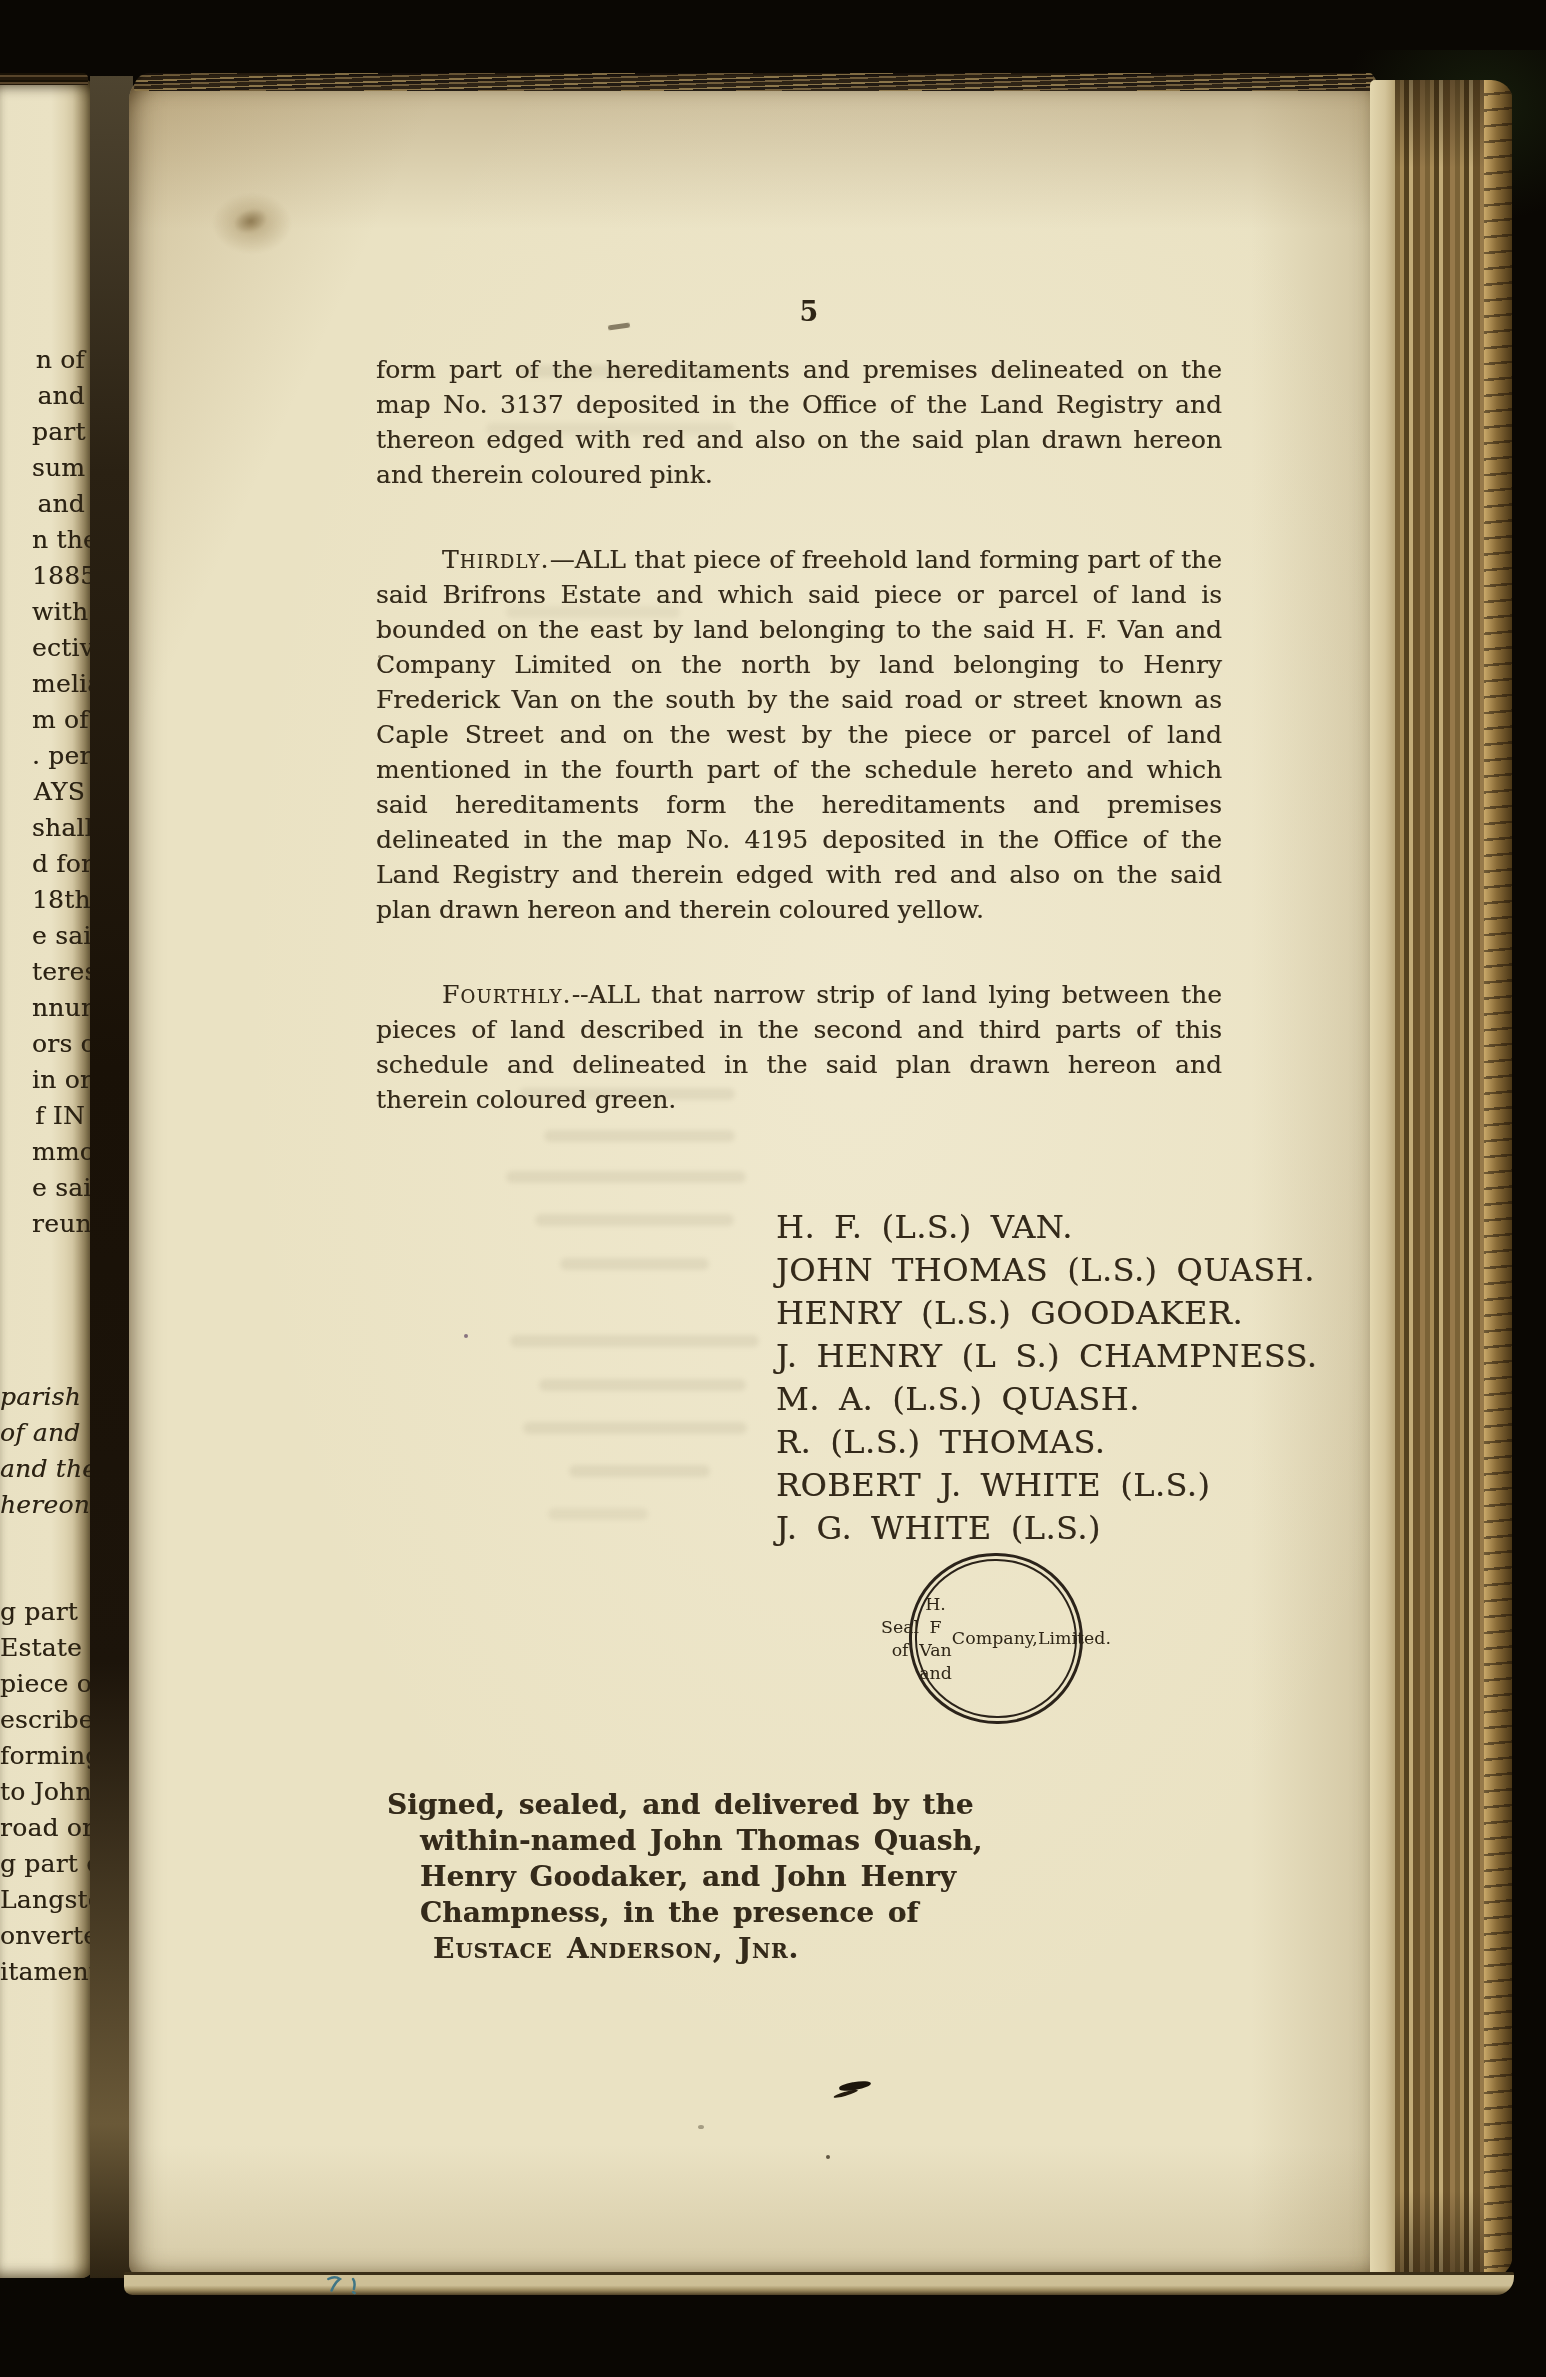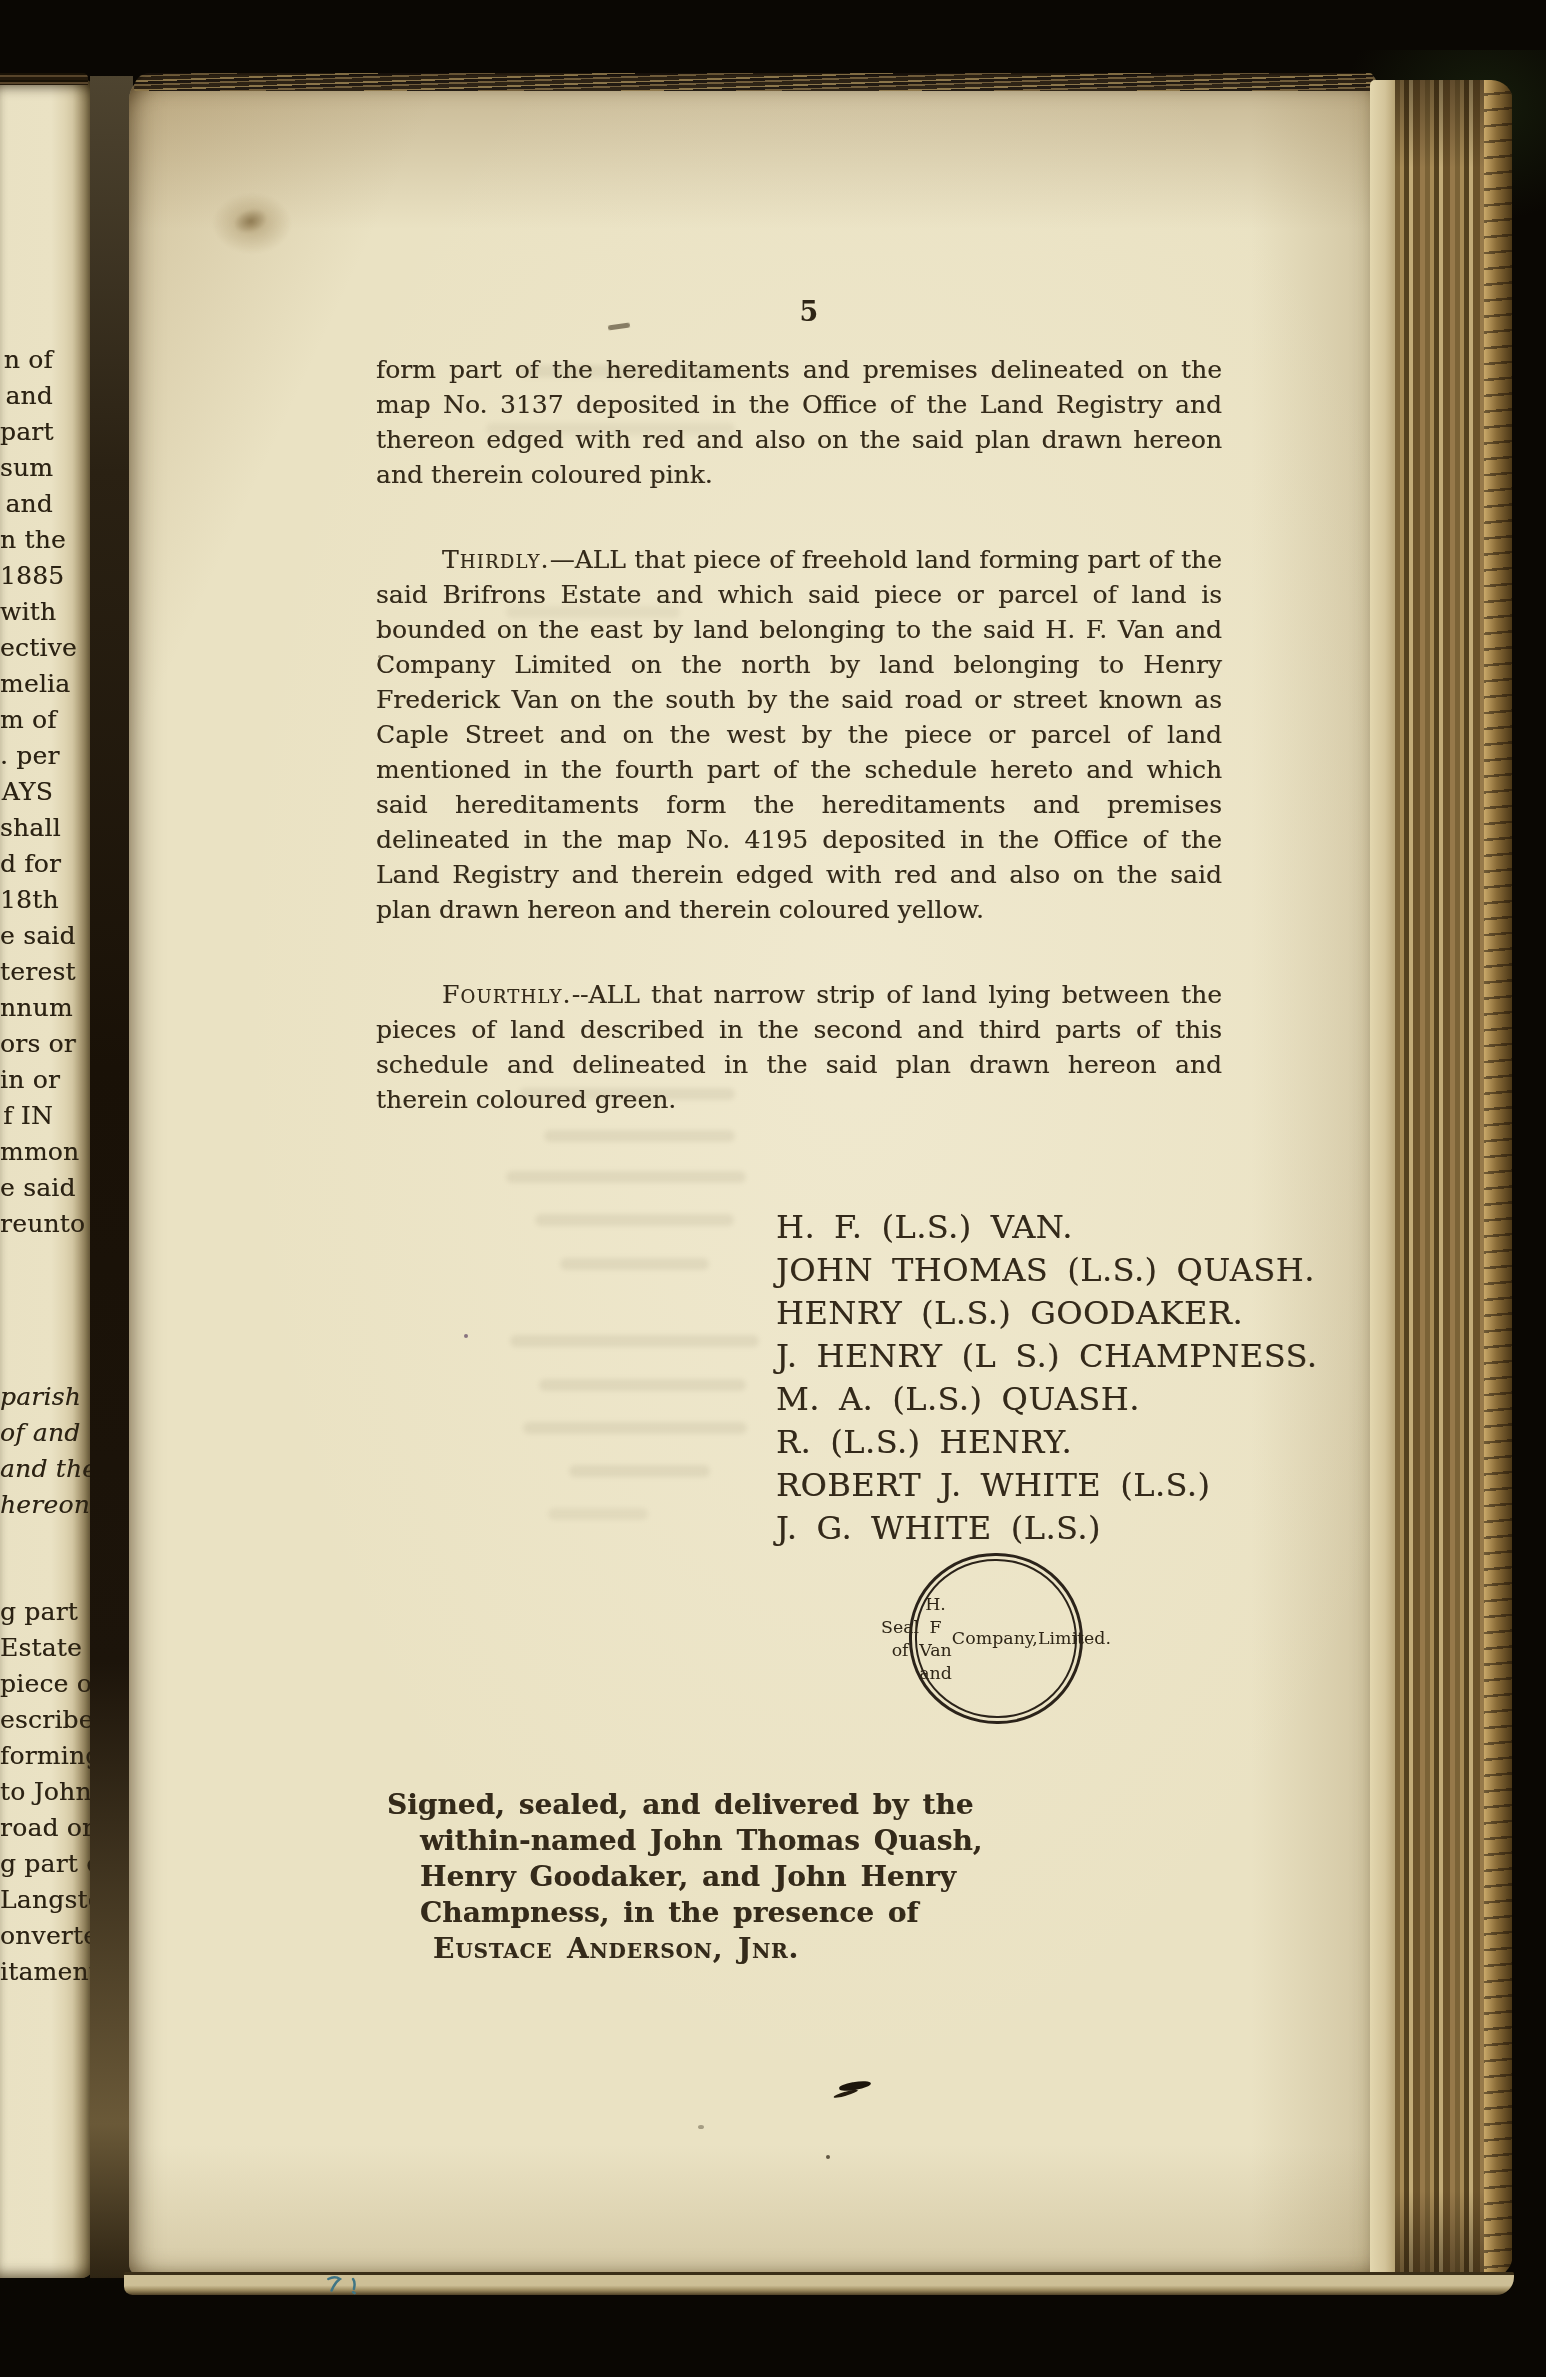--- a/index.html
+++ b/index.html
@@ -20,21 +20,21 @@
     box-shadow:inset -13.3px 0 18px -6.6px rgba(42,30,10,.65), inset 0 13.3px 13.3px -8.3px rgba(40,28,10,.8),
                inset 0 -11.6px 13.3px -8.3px rgba(60,45,18,.6);
   }
   #left-strip::before{content:"";position:absolute;left:0;top:-6.6px;right:5px;height:11.6px;
     background:repeating-linear-gradient(180deg,#191206 0 2.5px,#57442a 2.5px 4.1px,#241a0c 4.1px 6.6px);
     border-radius:0 5px 0 0;}
   .frag-group{position:absolute;left:0;width:53px;text-align:right;
     font-size:25px;line-height:36px;color:#2b2213;letter-spacing:0.2px;white-space:nowrap;
     text-shadow:0.3px 0.3px 0.5px rgba(43,34,19,.5);}
   .frag-group .frag-line{height:36px;}
-  #frag-g1{top:262px;}
+  #frag-g1{top:262px;padding-left:32px;}
   #frag-g2{top:1299px;font-style:italic;}
   #frag-g3{top:1514px;}
 
   
   #gutter{
     position:absolute;left:90px;top:76px;width:43px;height:2202px;
     background:linear-gradient(180deg,#4e4430 0%,#2a2113 18%,#191107 45%,#1c140a 72%,#6a5938 93%,#2e2413 100%);
   }
 
   
@@ -209,21 +209,21 @@
       <p class="indented"><span class="lead">Thirdly.</span><span>—ALL that piece of freehold land forming part of the said Brifrons Estate and which said piece or parcel of land is bounded on the east by land belonging to the said H. F. Van and Company Limited on the north by land belonging to Henry Frederick Van on the south by the said road or street known as Caple Street and on the west by the piece or parcel of land mentioned in the fourth part of the schedule hereto and which said hereditaments form the hereditaments and premises delineated in the map No. 4195 deposited in the Office of the Land Registry and therein edged with red and also on the said plan drawn hereon and therein coloured yellow.</span></p>
       <p class="indented"><span class="lead">Fourthly.</span><span>--ALL that narrow strip of land lying between the pieces of land described in the second and third parts of this schedule and delineated in the said plan drawn hereon and therein coloured green.</span></p>
     </div>
 
     <div id="signature-block">
         <div class="sig-line">H. F. (L.S.) VAN.</div>
         <div class="sig-line">JOHN THOMAS (L.S.) QUASH.</div>
         <div class="sig-line">HENRY (L.S.) GOODAKER.</div>
         <div class="sig-line">J. HENRY (L S.) CHAMPNESS.</div>
         <div class="sig-line">M. A. (L.S.) QUASH.</div>
-        <div class="sig-line">R. (L.S.) HENRY.</div>
+        <div class="sig-line">R. (L.S.) THOMAS.</div>
         <div class="sig-line">ROBERT J. WHITE (L.S.)</div>
         <div class="sig-line">J. G. WHITE (L.S.)</div>
       </div>
 
     <div id="seal">
       <div id="seal-text">
           <div class="seal-line">Seal of</div>
           <div class="seal-line">H. F Van and</div>
           <div class="seal-line">Company,</div>
           <div class="seal-line">Limited.</div>

